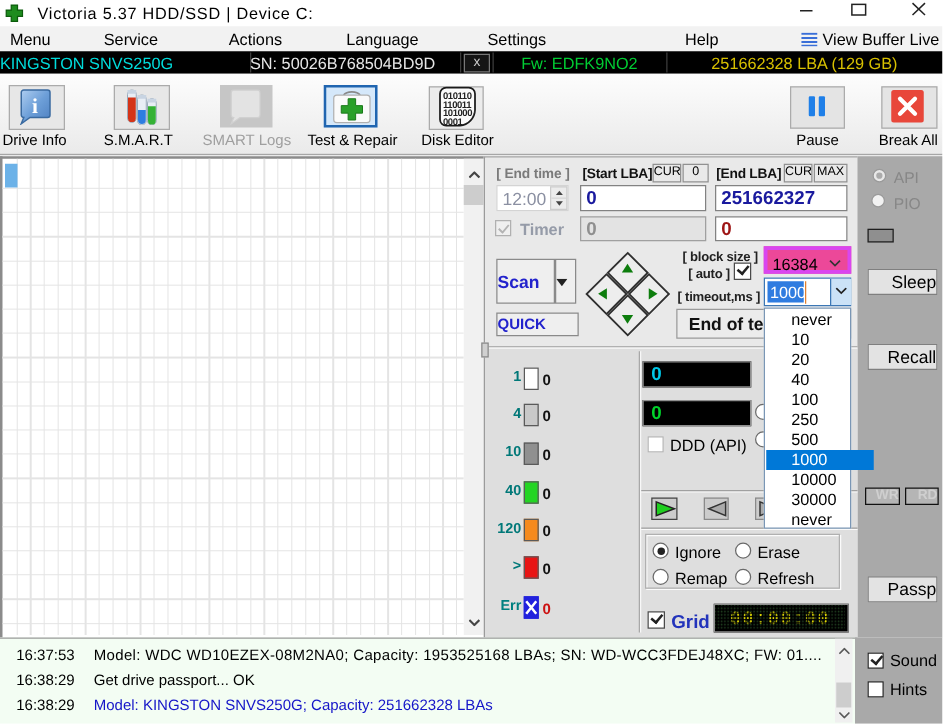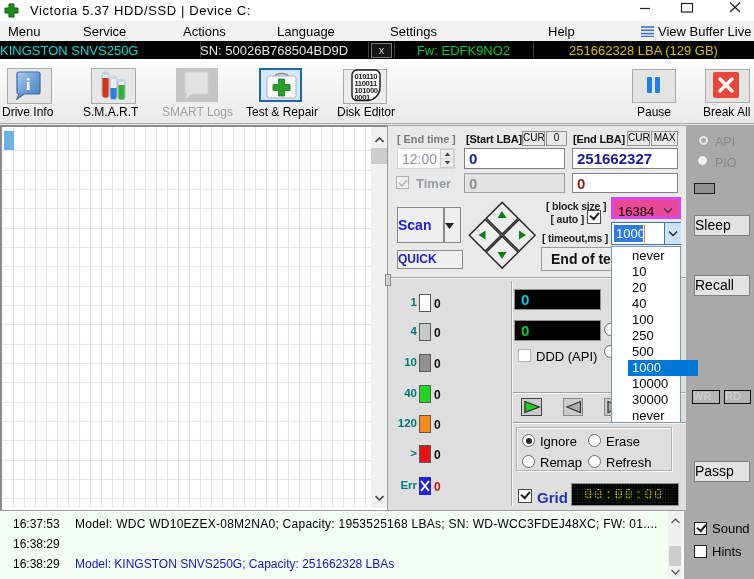--- a/index.html
+++ b/index.html
@@ -45,28 +45,28 @@
   
   .lcd{position:absolute;background:#000;border:1px solid #8f8f8f;box-shadow:inset 0 0 0 1px #000;}
   
   .radio{position:absolute;width:13px;height:13px;border-radius:50%;border:1px solid #6a6a6a;background:#fff;box-sizing:border-box;}
   .radio.on:after{content:"";position:absolute;left:2.5px;top:2.5px;width:6px;height:6px;border-radius:50%;background:#222;}
   .check{position:absolute;width:13px;height:13px;border:1px solid #4a4a4a;background:#fff;box-sizing:border-box;}
   .check.on:after{content:"";position:absolute;left:2px;top:1px;width:7px;height:4px;border-left:2px solid #222;border-bottom:2px solid #222;transform:rotate(-50deg);}
   .rlabel{position:absolute;font-size:13px;color:#000;}
   
   #sidebar{left:686px;top:125px;width:68px;height:385px;background:#a9a9a9;}
-  .sbtn{position:absolute;background:#e3e3e3;border:1px solid #7f7f7f;box-sizing:border-box;text-align:left;font-size:13px;color:#000;}
+  .sbtn{position:absolute;background:#e3e3e3;border:1px solid #7f7f7f;box-sizing:border-box;text-align:right;font-size:13px;color:#000;}
   
   #logarea{left:0;top:510px;width:686px;height:69px;background:#f3fdf3;border-top:1px solid #9b9b9b;box-sizing:border-box;}
   .logline{position:absolute;font-size:12px;color:#000;white-space:nowrap;}
   #loggray{left:684px;top:510px;width:70px;height:69px;background:#a9a9a9;}
   
   #ddl{left:611px;top:246px;width:70px;height:177px;background:#fff;border:1px solid #7a96b5;box-sizing:border-box;z-index:50;}
-  .ddi{position:absolute;left:16px;width:66px;height:16px;font-size:13px;padding-left:4px;color:#000;}
+  .ddi{position:absolute;left:1px;width:66px;height:16px;font-size:13px;padding-left:20px;color:#000;}
 </style>
 </head>
 <body>
 
 <div class="abs" id="titlebar"></div>
 <svg class="abs" style="left:4px;top:3px" width="15" height="15" viewBox="0 0 15 15">
   <path d="M5 1h5v4h4v5h-4v4H5v-4H1V5h4z" fill="#1e8c1e" stroke="#0c5c0c" stroke-width="1"></path>
 </svg>
 <div class="abs" id="title-text">Victoria 5.37 HDD/SSD | Device C:</div>
 <svg class="abs" style="left:536px;top:0" width="218" height="21" viewBox="0 0 218 21">
@@ -352,20 +352,21 @@
   <div class="sbtn" style="left:694px;top:275px;width:56px;height:21px;line-height:19px;font-size:14px">Recall</div>
   <div class="sbtn" style="left:692px;top:390px;width:28px;height:14px;background:#b5b5b5;border:1.5px solid #111;color:#cfcfcf;font-size:11px;font-weight:bold;line-height:11px">WR</div>
   <div class="sbtn" style="left:724px;top:390px;width:27px;height:14px;background:#b5b5b5;border:1.5px solid #111;color:#cfcfcf;font-size:11px;font-weight:bold;line-height:11px">RD</div>
   <div class="sbtn" style="left:694px;top:461px;width:56px;height:21px;line-height:19px;font-size:14px">Passp</div>
 </div>
 
 <div class="abs" id="logarea">
   <div class="logline" style="left:13px;top:6px">16:37:53</div>
   <div class="logline" style="left:75px;top:6px;letter-spacing:0.26px">Model: WDC WD10EZEX-08M2NA0; Capacity: 1953525168 LBAs; SN: WD-WCC3FDEJ48XC; FW: 01....</div>
   <div class="logline" style="left:13px;top:26px">16:38:29</div>
+  <div class="logline" style="left:75px;top:26px">Get drive passport... OK</div>
   <div class="logline" style="left:13px;top:46px">16:38:29</div>
   <div class="logline" style="left:75px;top:46px;color:#1515c8">Model: KINGSTON SNVS250G; Capacity: 251662328 LBAs</div>
 </div>
 <div class="abs" id="loggray"></div>
 <div id="log-extras">
 
   <div class="abs" style="left:668px;top:511px;width:14px;height:67px;background:#f0f0f0"></div>
   <svg class="abs" style="left:671px;top:518px" width="9" height="6" viewBox="0 0 9 6">
       <path d="M0.5 5 l4 -4 4 4" fill="none" stroke="#5a5a5a" stroke-width="1.4"></path>
     </svg>

